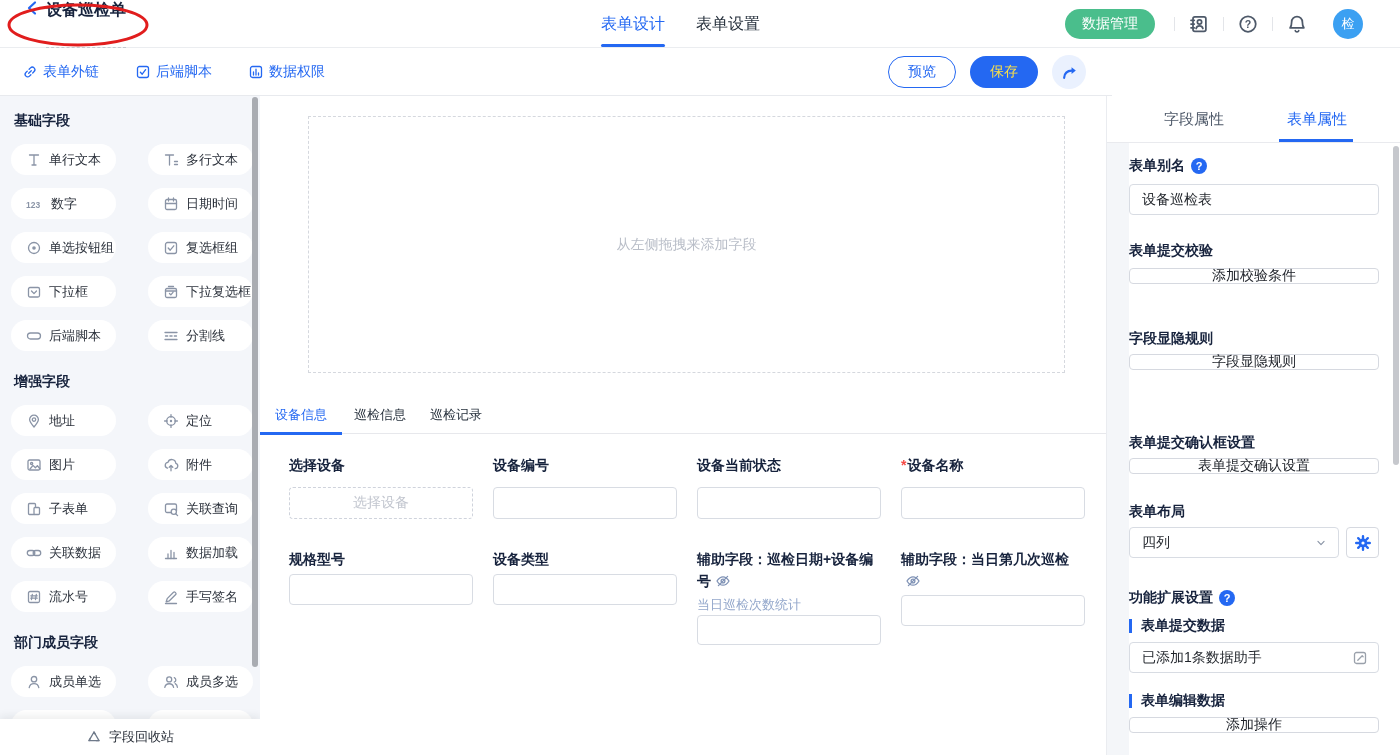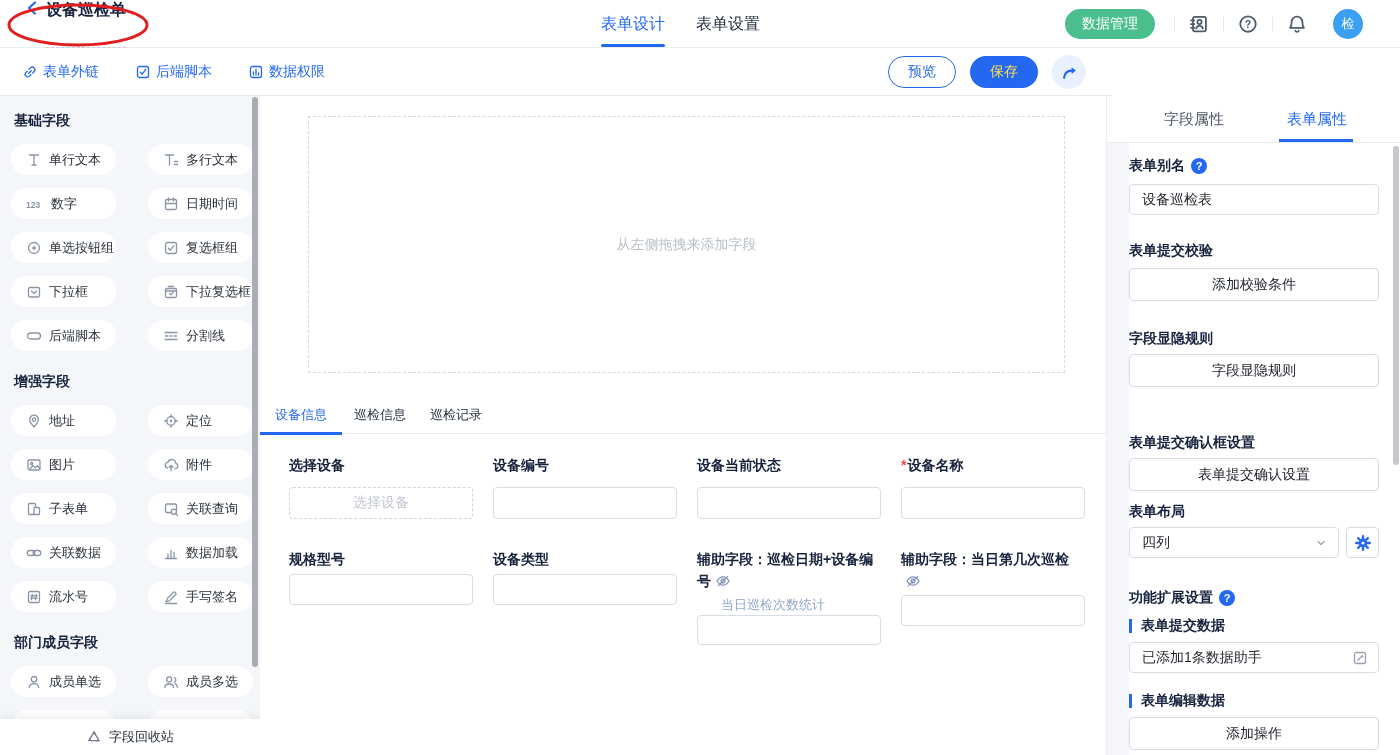--- a/index.html
+++ b/index.html
@@ -51,36 +51,36 @@
 .cv-tabs { position:absolute; left:0; top:306px; width:846px; height:32px; border-bottom:1px solid #e7e8ec; display:flex; }
 .cv-tab { position:relative; width:76px; text-align:center; font-size:13px; color:#26303c; line-height:26px; }
 .cv-tab.active { width:82px; color:#2468f2; }
 .cv-tab.active:after { content:""; position:absolute; left:0; right:0; bottom:-2px; height:3px; background:#2468f2; }
 .fcol { position:absolute; width:184px; }
 .flabel { font-size:14px; font-weight:700; line-height:22px; color:#17233d; }
 .flabel .req { color:#f54a45; margin-right:1px; font-weight:700; }
 .flabel .eye { display:inline-block; vertical-align:-3px; margin-left:4px; color:#7f92b5; }
 .finput { width:184px; height:32px; border:1px solid #d8dce3; border-radius:4px; background:#fff; }
 .finput.dashed { border-style:dashed; border-color:#cfd3dc; display:flex; align-items:center; justify-content:center; font-size:14px; color:#c2c6cf; }
-.fsub { font-size:13px; color:#93a7cb; line-height:18px; margin-top:4px;margin-left:24px; }
+.fsub { font-size:13px; color:#93a7cb; line-height:18px; margin-top:4px; }
 
 
 .panel { position:absolute; top:96px; left:1106px; width:294px; height:659px; background:#fff; border-left:1px solid #eaecf0; }
 .pn-header { position:absolute; top:0; left:0; width:294px; height:47px; border-bottom:1px solid #e9eaee; background:#fff; }
 .pn-tab { position:absolute; top:0; height:46px; display:flex; align-items:center; font-size:15px; color:#4e5969; }
 .pn-tab.t1 { left:57px; }
 .pn-tab.t2 { left:180px; color:#2468f2; }
 .pn-underline { position:absolute; left:172px; bottom:0; width:74px; height:3px; background:#2468f2; }
 .pn-gutter { position:absolute; left:0; top:47px; width:22px; height:612px; background:#f4f6f9; }
 .pn-body { position:absolute; left:22px; top:47px; width:250px; height:612px; }
 .pn-sec { position:absolute; left:0; width:250px; }
 .pn-label { display:flex; align-items:center; gap:6px; font-size:14px; font-weight:700; color:#17233d; height:20px; }
 .pn-label .bar { width:3px; height:14px; background:#2468f2; margin-right:3px; display:inline-block; }
 .pn-input { width:250px; height:31px; border:1px solid #d8dce3; border-radius:4px; font-size:14px; color:#1f2329; display:flex; align-items:center; padding:0 12px; background:#fff; }
-.pn-btn { width:250px; height:33px; border:1px solid #d6d9e0; border-radius:4px; background:#fff; font-size:14px; color:#20242b; display:flex; align-items:center; justify-content:center; font-family:inherit; }
+.pn-btn { width:250px; height:16px; border:1px solid #d6d9e0; border-radius:4px; background:#fff; font-size:14px; color:#20242b; display:flex; align-items:center; justify-content:center; font-family:inherit; }
 .pn-selrow { display:flex; gap:7px; }
 .pn-select { width:212px; height:31px; border:1px solid #d8dce3; border-radius:4px; font-size:14px; color:#1f2329; display:flex; align-items:center; justify-content:space-between; padding:0 10px 0 12px; background:#fff; }
 .pn-select .chev { color:#8a94a6; }
 .pn-gearbtn { width:33px; height:31px; border:1px solid #d6d9e0; border-radius:4px; background:#fff; display:flex; align-items:center; justify-content:center; color:#2468f2; }
 .pn-valuebox { width:250px; height:31px; border:1px solid #d8dce3; border-radius:4px; font-size:14px; color:#1f2329; display:flex; align-items:center; justify-content:space-between; padding:0 10px 0 12px; background:#fff; }
 .pn-valuebox .pic { color:#9aa1ab; }
 .pn-scrollbar { position:absolute; left:286px; top:50px; width:6px; height:319px; background:#c6c8cd; border-radius:3px; }
 .help-dot { width:16px; height:16px; border-radius:50%; background:#2468f2; color:#fff; font-size:11px; font-weight:700; display:flex; align-items:center; justify-content:center; }
 </style>
 </head>

